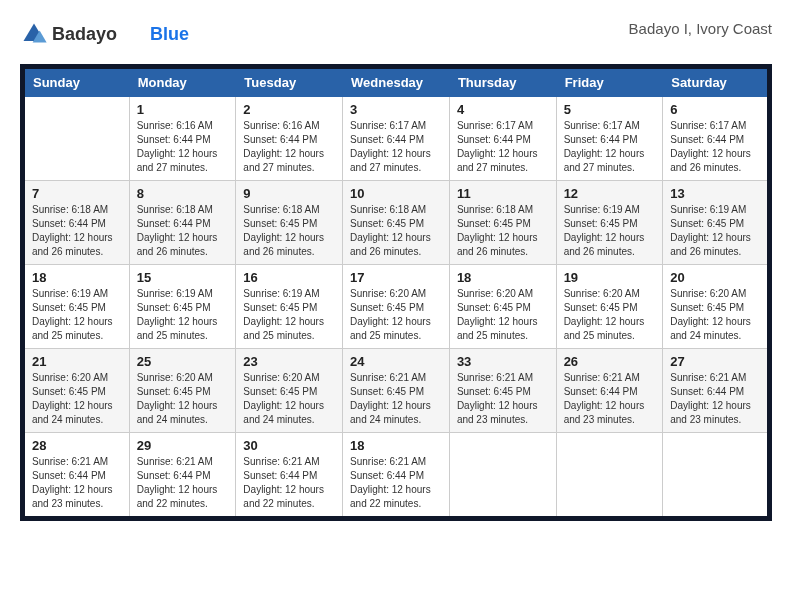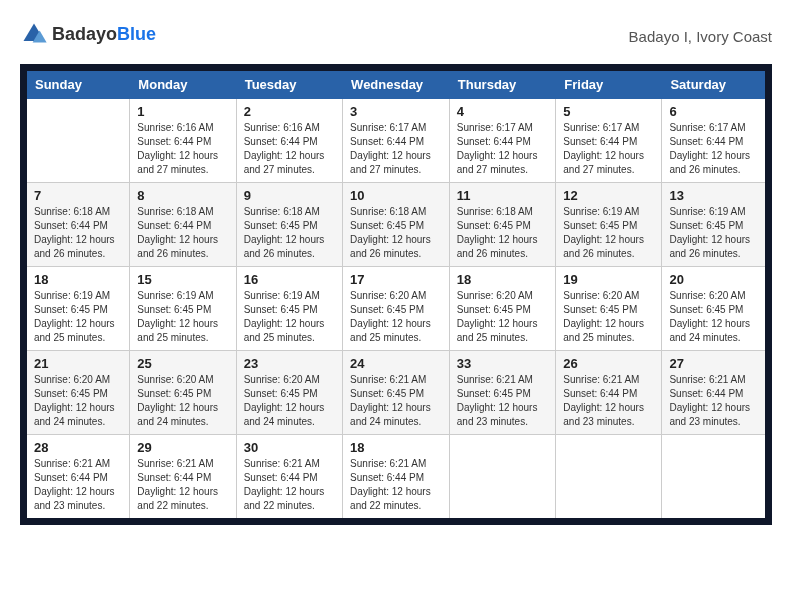--- a/index.html
+++ b/index.html
@@ -23,42 +23,42 @@
     }
     .logo-text-general {
       font-size: 18px;
       font-weight: bold;
       color: #333;
     }
     .logo-text-blue {
       font-size: 18px;
       font-weight: bold;
       color: #1a73e8;
+      padding-left: 33px;
     }
     .logo-icon {
       width: 28px;
       height: 28px;
     }
     .title-block {
       text-align: right;
     }
     .month-year {
       font-size: 36px;
       font-weight: bold;
       color: #333;
     }
     .location {
       font-size: 15px;
       color: #555;
-      margin-top: 8px;
     }
     .calendar {
       width: 100%;
       border-collapse: collapse;
-      border: 7px solid #0f172a;
+      border: 5px solid #0f172a;
     }
     .calendar th {
       background-color: #2962a8;
       color: #fff;
       font-size: 13px;
       font-weight: bold;
       padding: 6px 8px;
       text-align: left;
       border: 1px solid #2962a8;
     }

